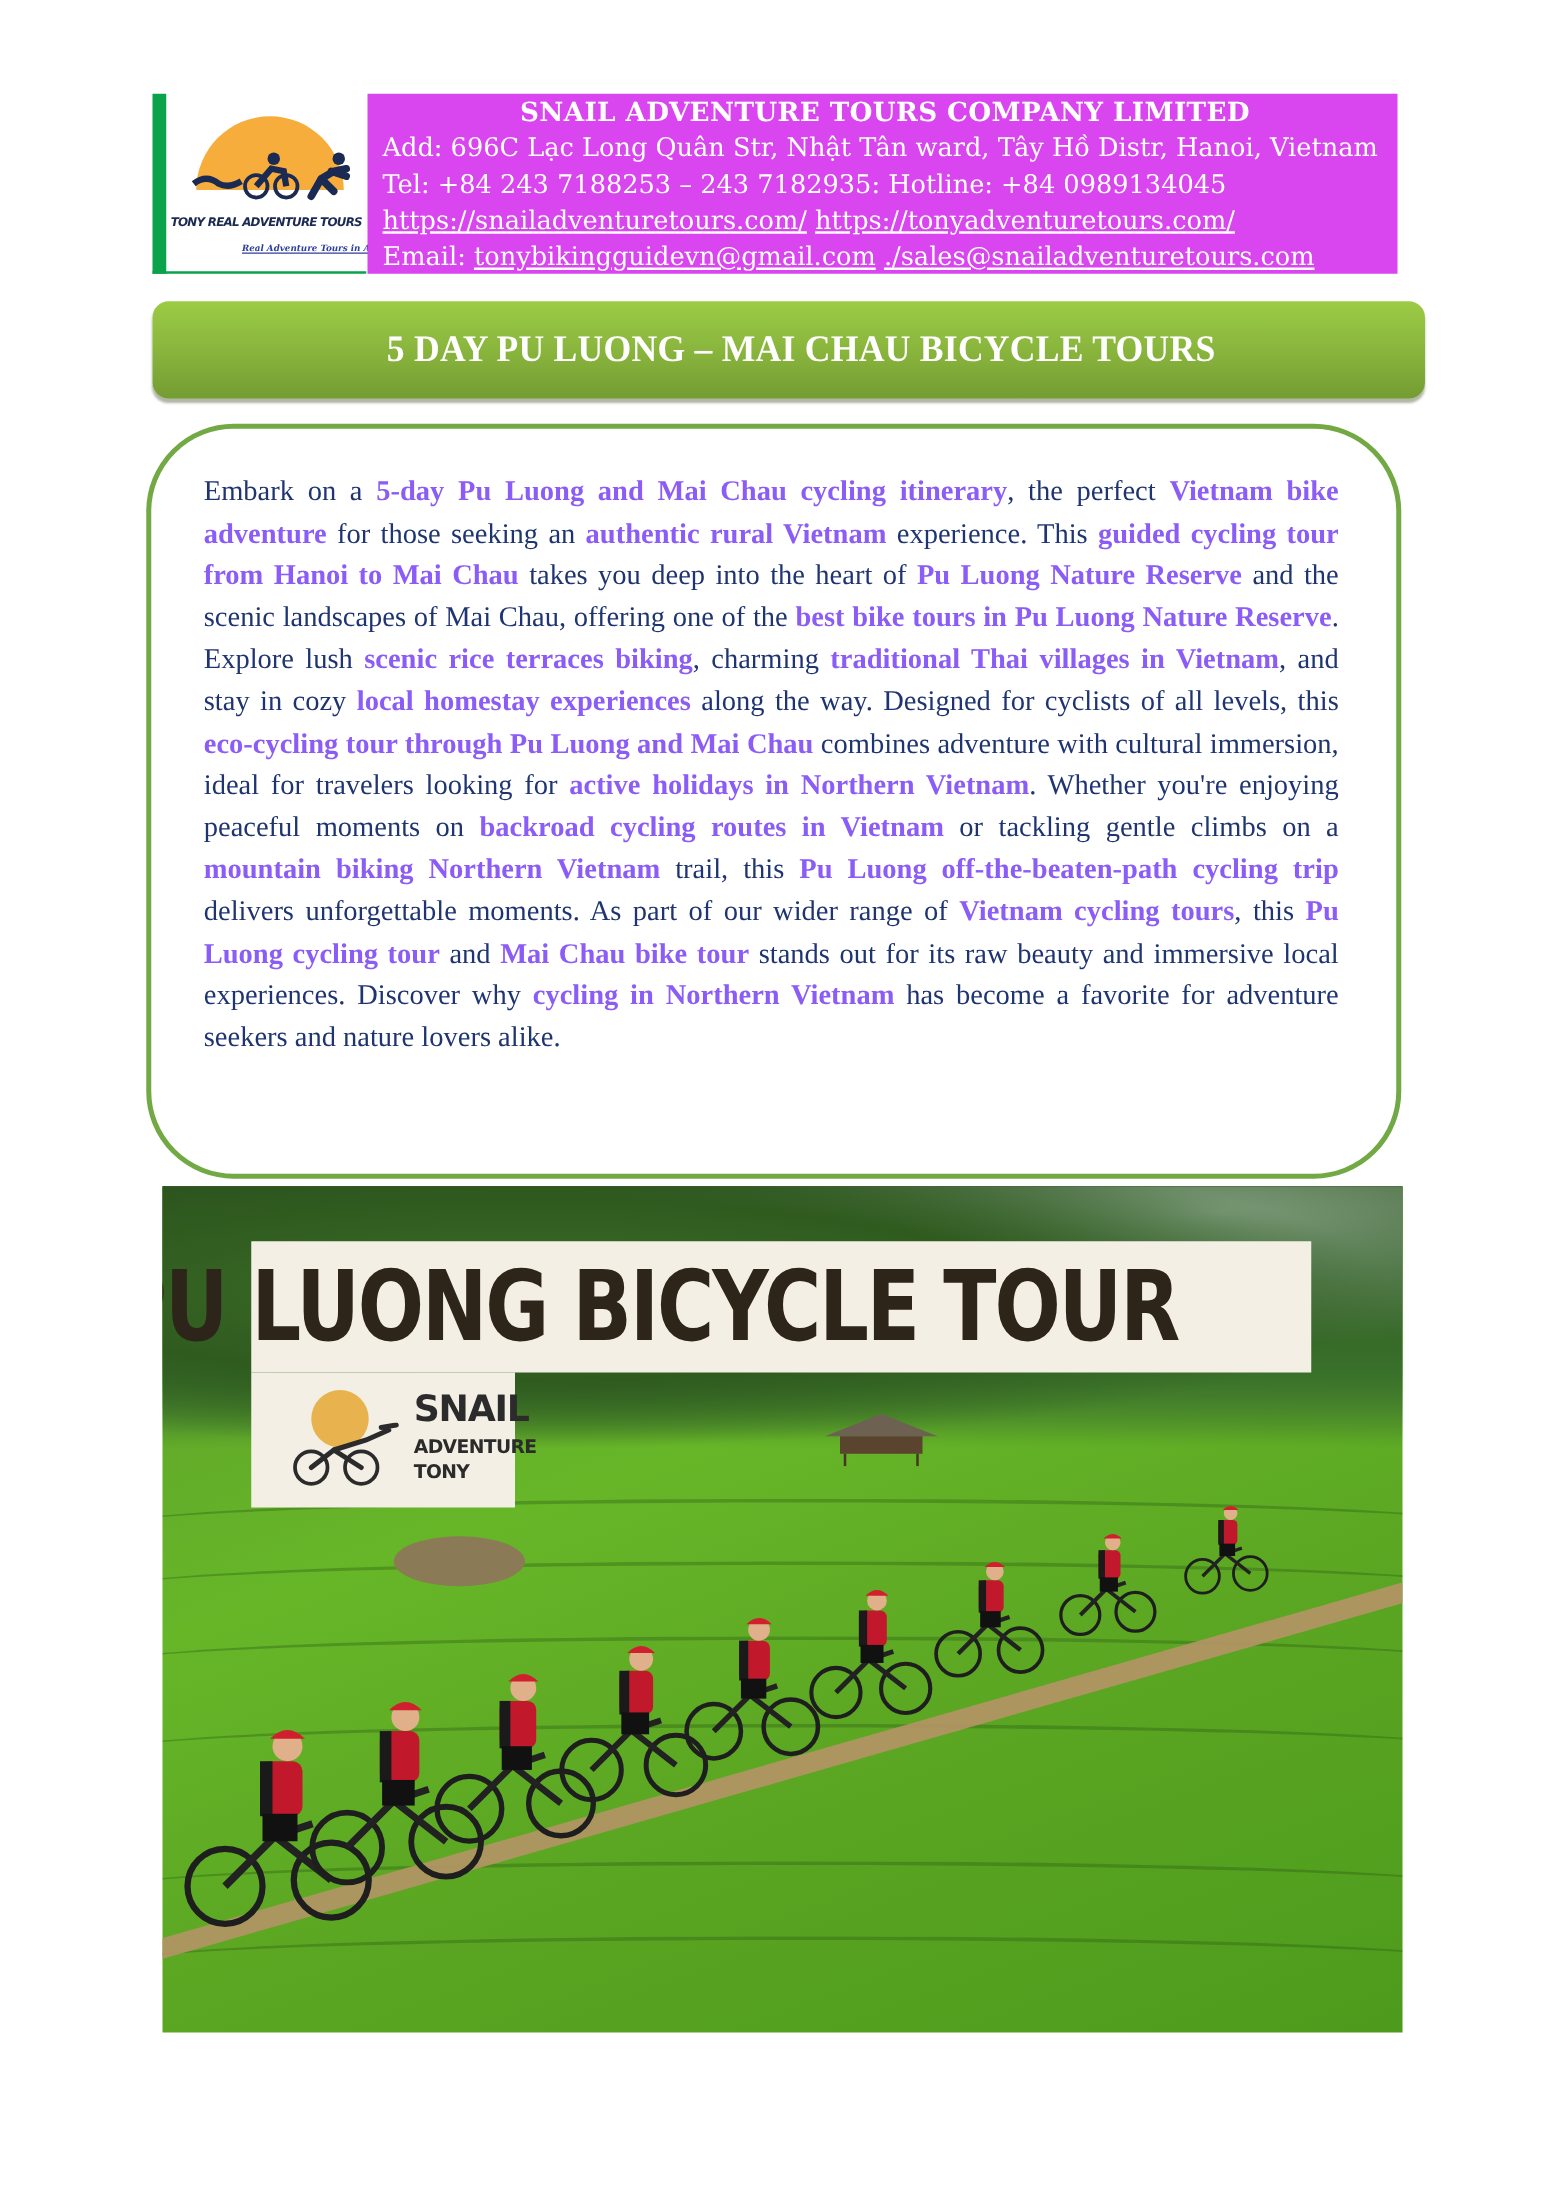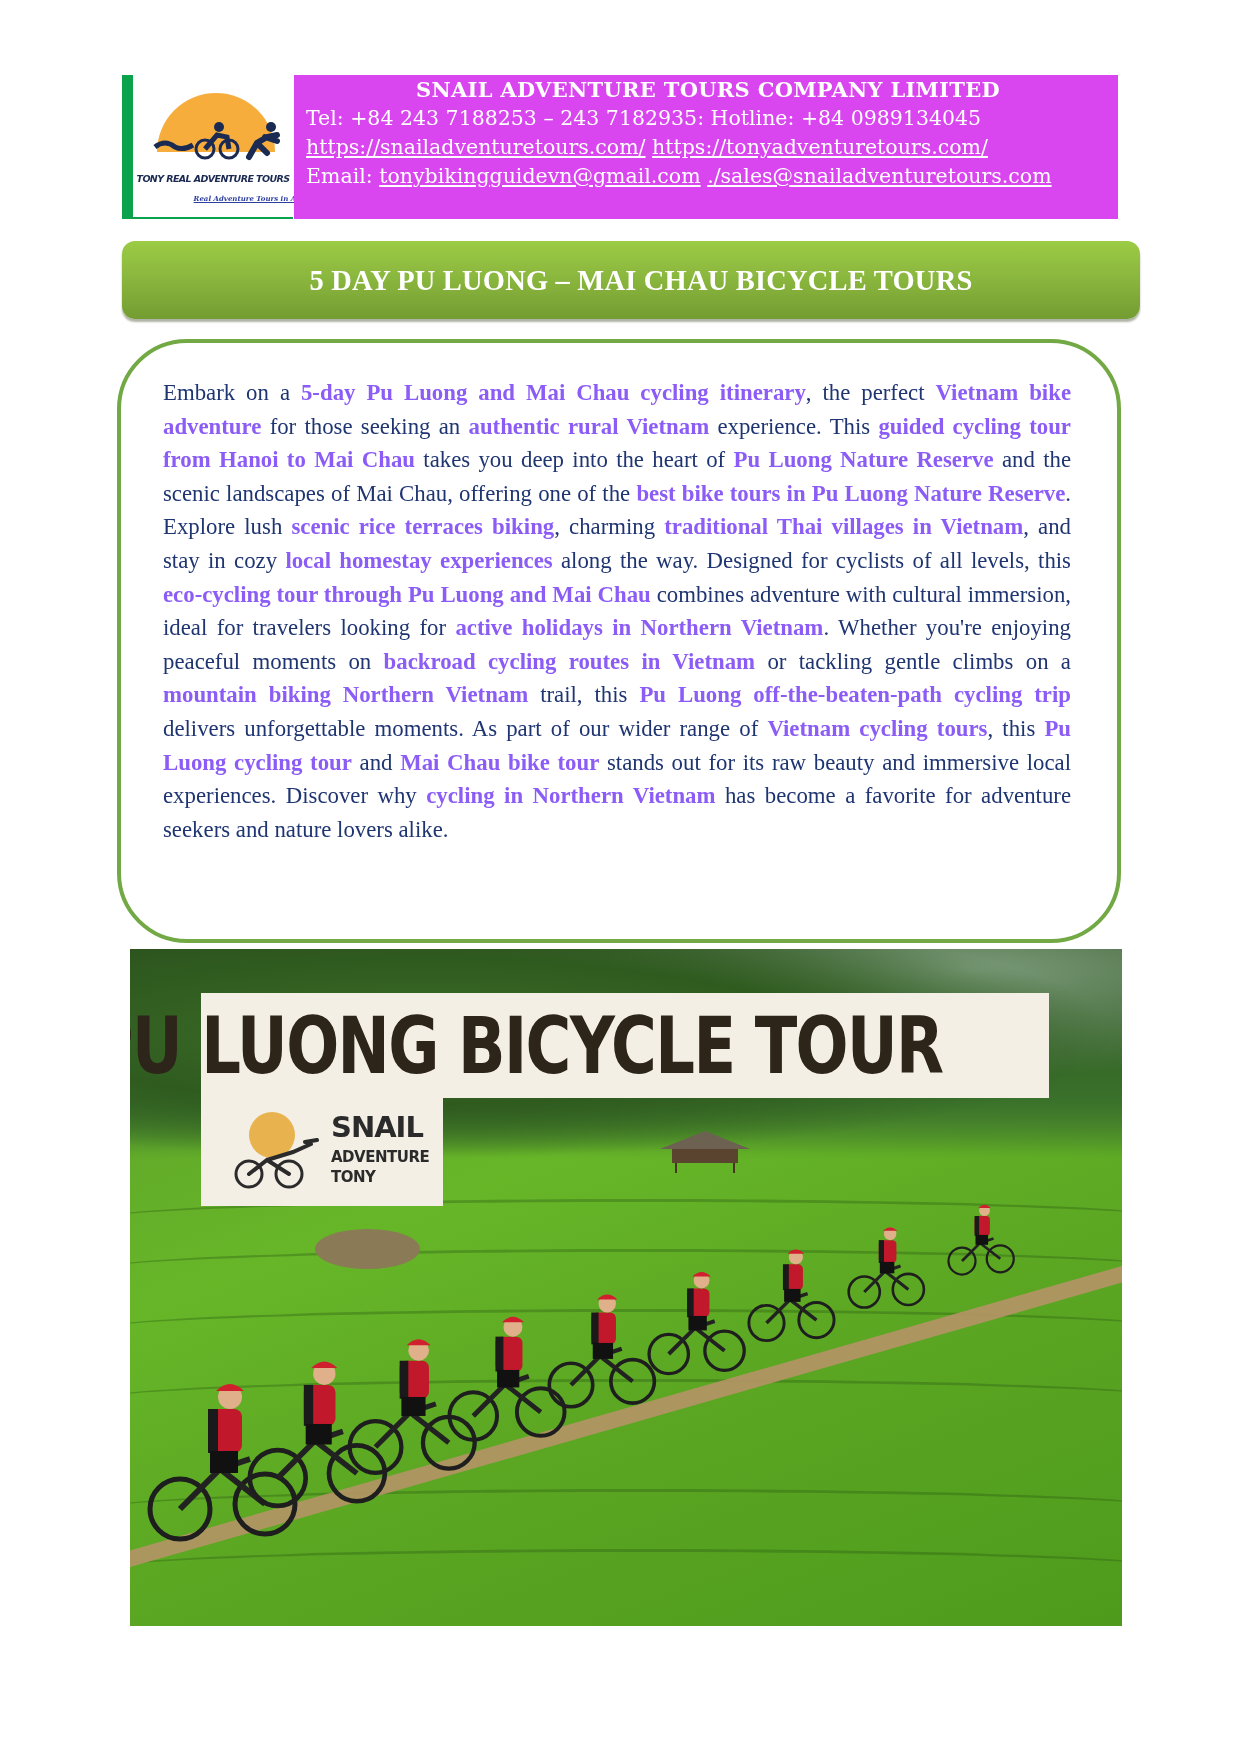--- a/index.html
+++ b/index.html
@@ -34,21 +34,21 @@
   .banner .forest { position: absolute; left: 0; top: 0; width: 100%; height: 210px;
     background: radial-gradient(ellipse at 30% 40%, #3e6f2a 0%, #2f5b1f 40%, rgba(0,0,0,0) 70%),
                 radial-gradient(ellipse at 85% 10%, #7a9a78 0%, rgba(0,0,0,0) 40%),
                 linear-gradient(180deg, #2b4d1e, #39702a 70%, rgba(60,120,40,0)); }
   .banner .terrace { position: absolute; left: -40px; width: 1100px; height: 40px; border-radius: 50%; border-top: 3px solid rgba(40,90,20,0.35); }
   .banner .path { position: absolute; left: -30px; top: 470px; width: 1150px; height: 16px; background: #b59466; transform: rotate(-16deg); transform-origin: left top; top: 610px; border-radius: 8px; opacity: 0.9; }
   .banner .pond { position: absolute; left: 185px; top: 280px; width: 105px; height: 40px; background: #8a7a55; border-radius: 50%; }
   .banner .house { position: absolute; left: 520px; top: 180px; width: 110px; height: 44px; }
   .overlay-title { position: absolute; left: 71px; top: 44px; width: 848px; height: 105px; background: #f4efe4; display: flex; align-items: center; justify-content: flex-end; }
   .overlay-title span { font-family: "DejaVu Sans", sans-serif; font-weight: bold; font-size: 78px; color: #2d241a; letter-spacing: -2px; transform: scaleX(0.8); white-space: nowrap; }
-  .overlay-logo { position: absolute; left: 71px; top: 149px; width: 242px; height: 108px; background: #f4efe4; }
+  .overlay-logo { position: absolute; left: 71px; top: 149px; width: 211px; height: 108px; background: #f4efe4; }
   .overlay-logo .snail-shell { position: absolute; left: 48px; top: 14px; width: 46px; height: 46px; border-radius: 50%; background: #e8b34f; }
   .overlay-logo .snail-label { position: absolute; left: 130px; top: 12px; font-family: "DejaVu Sans", sans-serif; font-weight: bold; font-size: 29px; color: #2b2b2b; letter-spacing: -1px; }
   .overlay-logo .snail-sub { position: absolute; left: 130px; font-family: "DejaVu Sans", sans-serif; font-weight: bold; font-size: 15px; color: #2b2b2b; letter-spacing: -0.5px; }
 </style>
 </head>
 <body>
 
 <div class="header">
   <div class="logo-box">
     <div class="logo-sun"></div>
@@ -59,20 +59,21 @@
       <path d="M52 28 l12 -14 l10 2 l2 12" stroke="#1b2a52" stroke-width="5" fill="none"></path>
       <circle cx="66" cy="6" r="5" fill="#1b2a52"></circle>
       <path d="M96 36 l8 -14 l10 -6 l10 -2 M104 22 l10 10 M112 16 l12 4" stroke="#1b2a52" stroke-width="6" fill="none" stroke-linecap="round"></path>
       <circle cx="118" cy="6" r="5" fill="#1b2a52"></circle>
     </svg>
     <div class="logo-title">TONY REAL ADVENTURE TOURS</div>
     <div class="logo-tagline">Real Adventure Tours in Asian</div>
   </div>
   <div class="info-box">
     <div class="company">SNAIL ADVENTURE TOURS COMPANY LIMITED</div>
+    <div class="line">Add: 696C Lạc Long Quân Str, Nhật Tân ward, Tây Hồ Distr, Hanoi, Vietnam</div>
     <div class="line">Tel: +84 243 7188253 – 243 7182935: Hotline: +84 0989134045</div>
     <div class="line">
       <a>https://snailadventuretours.com/</a> <a>https://tonyadventuretours.com/</a>
     </div>
     <div class="line">
       <span>Email: </span><a>tonybikingguidevn@gmail.com</a> <a>./sales@snailadventuretours.com</a>
     </div>
   </div>
 </div>
 

